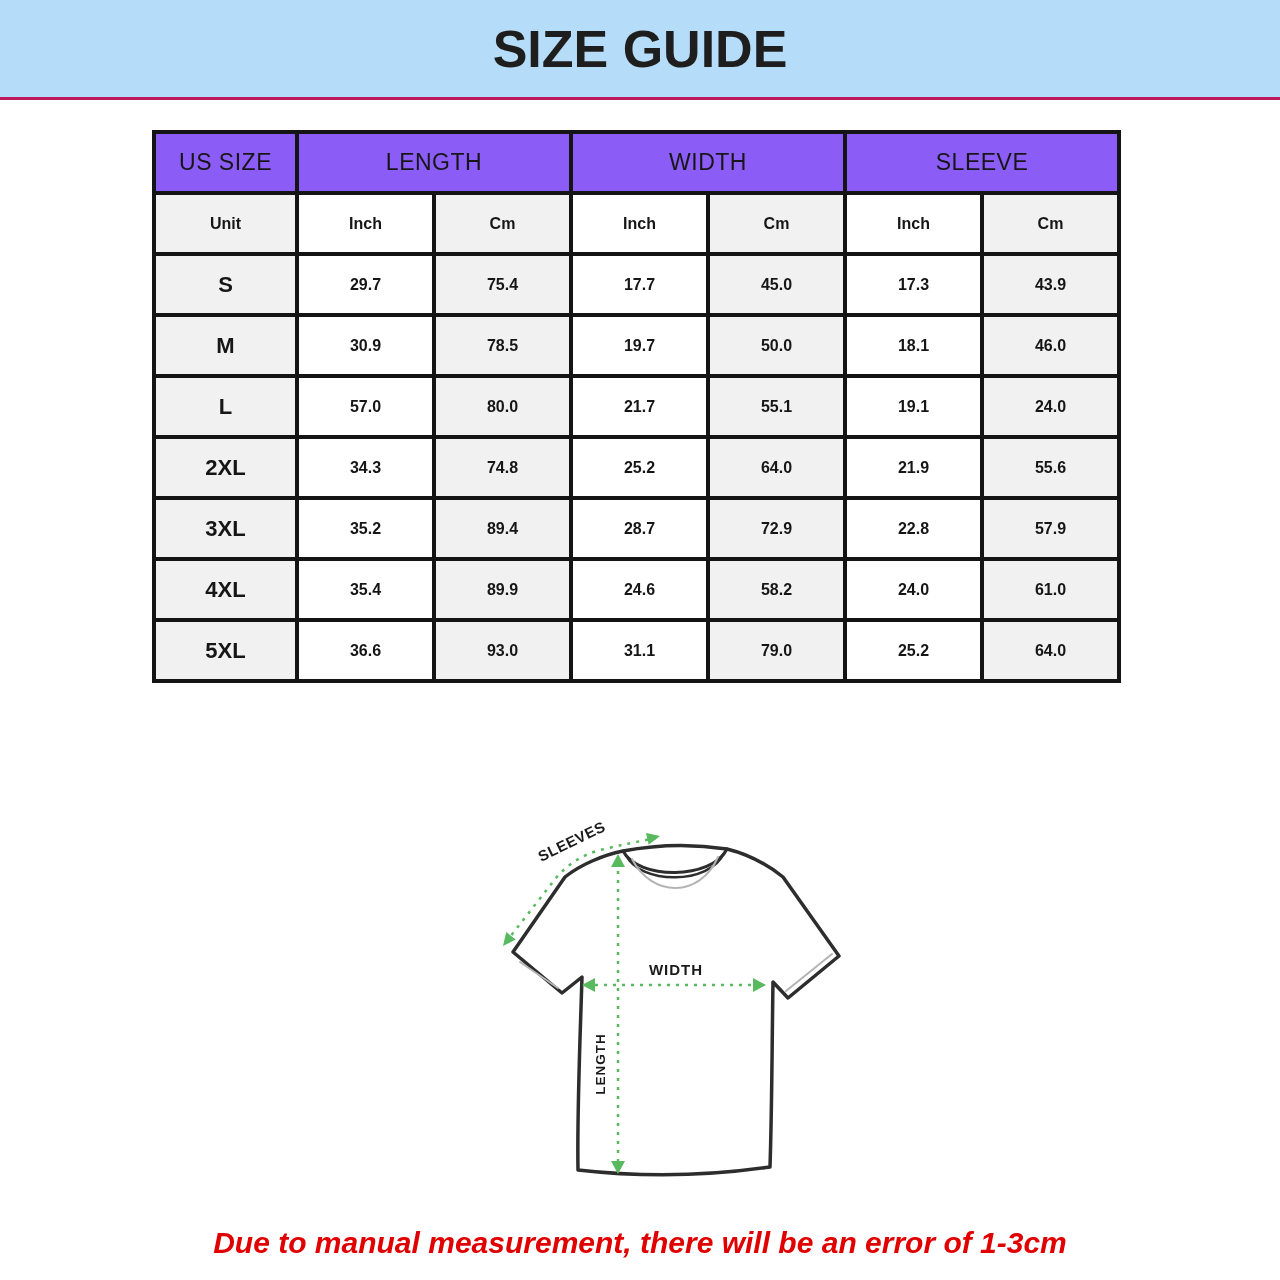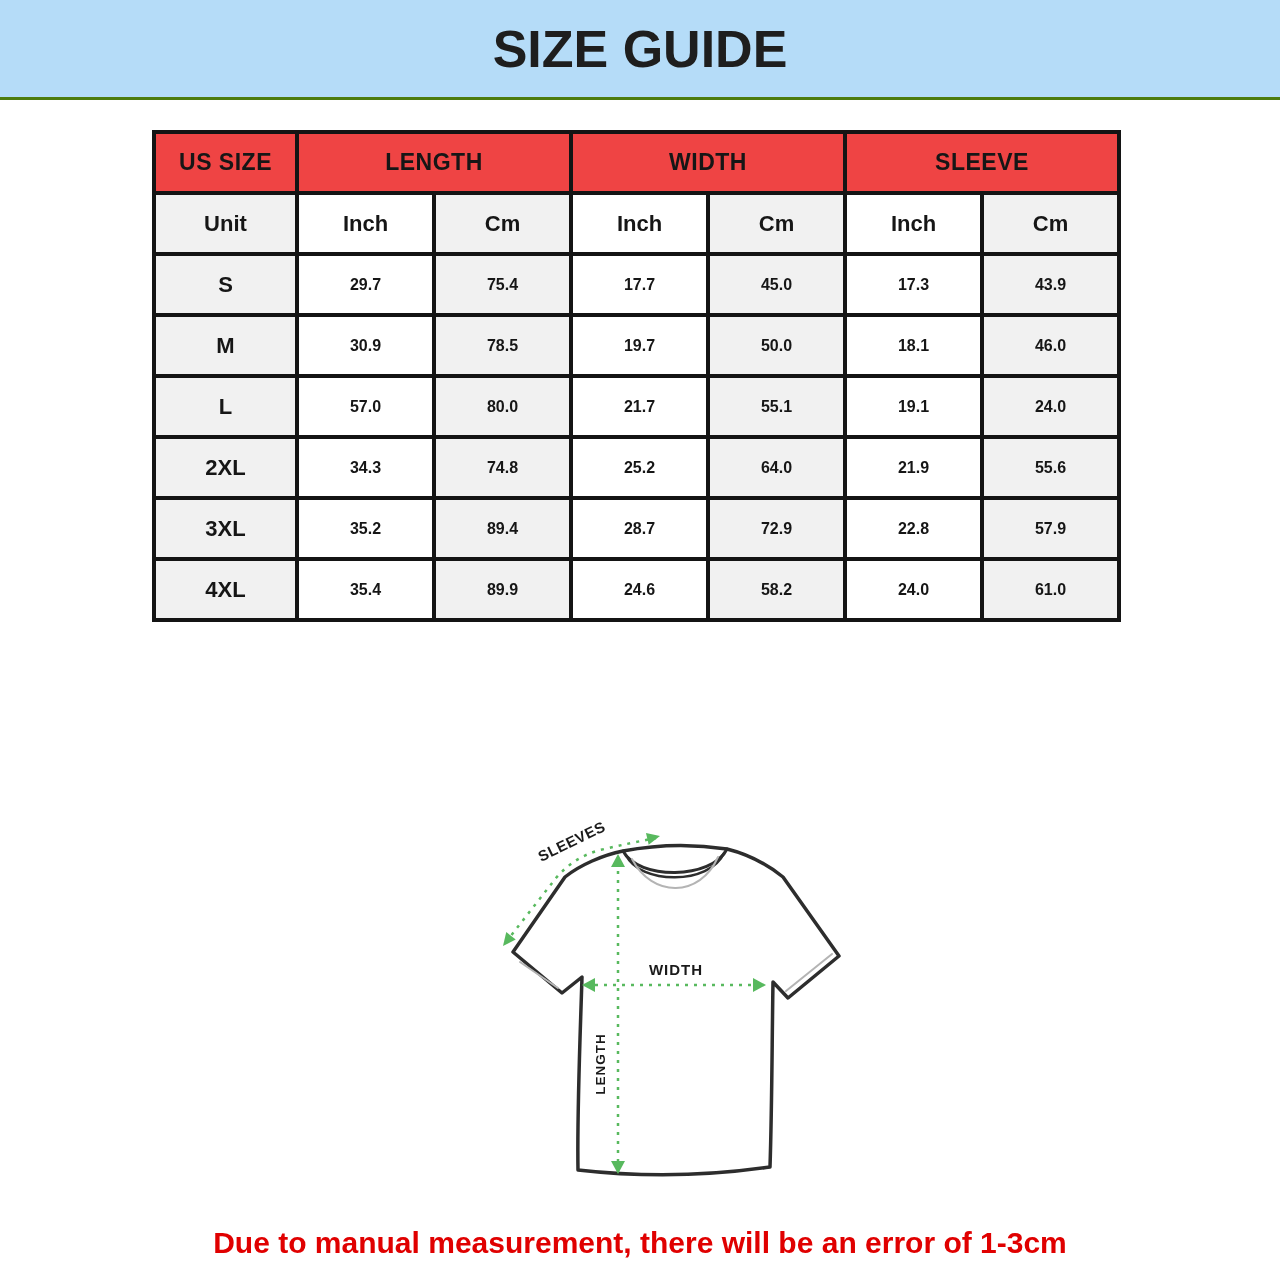--- a/index.html
+++ b/index.html
@@ -2,43 +2,43 @@
 <html><head>
 <meta charset="utf-8">
 <style>
   * { margin:0; padding:0; box-sizing:border-box; }
   html,body { width:1280px; height:1280px; background:#ffffff;
               font-family:"Liberation Sans", sans-serif; }
   .page { position:relative; width:1280px; height:1280px; overflow:hidden; background:#ffffff; }
 
   
   .banner { position:absolute; top:0; left:0; width:1280px; height:100px;
-            background:#b5dcf8; border-bottom:3px solid #4d7c0f;
+            background:#b5dcf8; border-bottom:3px solid #be185d;
             display:flex; align-items:center; justify-content:center; }
   .banner h1 { font-size:52px; font-weight:700; color:#1e1e1e; letter-spacing:0px; }
 
   
   table.size-table { position:absolute; top:130px; left:152px; width:969px;
                      border-collapse:collapse; table-layout:fixed; }
   table.size-table td { border:4px solid #141414; height:61px; text-align:center;
                         vertical-align:middle; color:#161616; background:#ffffff; }
   table.size-table td:nth-child(odd)  { background:#f1f1f1; }
   table.size-table td:nth-child(even) { background:#ffffff; }
-  table.size-table tr.group-row td { background:#ef4444; font-weight:700; font-size:23px; letter-spacing:0.5px; }
-  table.size-table tr.unit-row td { font-weight:700; font-size:22px; }
+  table.size-table tr.group-row td { background:#8b5cf6; font-weight:400; font-size:23px; letter-spacing:0.5px; }
+  table.size-table tr.unit-row td { font-weight:700; font-size:16px; }
   table.size-table td.size-cell { font-weight:700; font-size:22px; }
   table.size-table td.value-cell { font-weight:600; font-size:16px; }
 
   
   .shirt-wrap { position:absolute; top:812px; left:480px; width:380px; height:400px; }
   .shirt-wrap svg text { font-family:"Liberation Sans", sans-serif; }
 
   
   .footer-note { position:absolute; top:1226px; left:0; width:1280px; text-align:center;
-                 font-size:30px; font-weight:700; color:#e00000; }
+                 font-size:30px; font-weight:700; color:#e00000;font-style:italic; }
 </style>
 </head>
 <body>
 
 <div class="page">
 
   <div class="banner">
     <h1>SIZE GUIDE</h1>
   </div>
 
@@ -116,20 +116,29 @@
       </tr>
       <tr>
         <td class="size-cell">4XL</td>
         <td class="value-cell">35.4</td>
         <td class="value-cell">89.9</td>
         <td class="value-cell">24.6</td>
         <td class="value-cell">58.2</td>
         <td class="value-cell">24.0</td>
         <td class="value-cell">61.0</td>
       </tr>
+      <tr>
+        <td class="size-cell">5XL</td>
+        <td class="value-cell">36.6</td>
+        <td class="value-cell">93.0</td>
+        <td class="value-cell">31.1</td>
+        <td class="value-cell">79.0</td>
+        <td class="value-cell">25.2</td>
+        <td class="value-cell">64.0</td>
+      </tr>
     </tbody>
   </table>
 
   <div class="shirt-wrap">
     <svg width="380" height="400" viewBox="0 0 380 400">
 
       <g stroke="#2d2d2d" stroke-width="3.5" fill="#ffffff" stroke-linejoin="round" stroke-linecap="round">
         <path d="M 143 39
              C 123 43 100 53 85 65
              L 33 140

